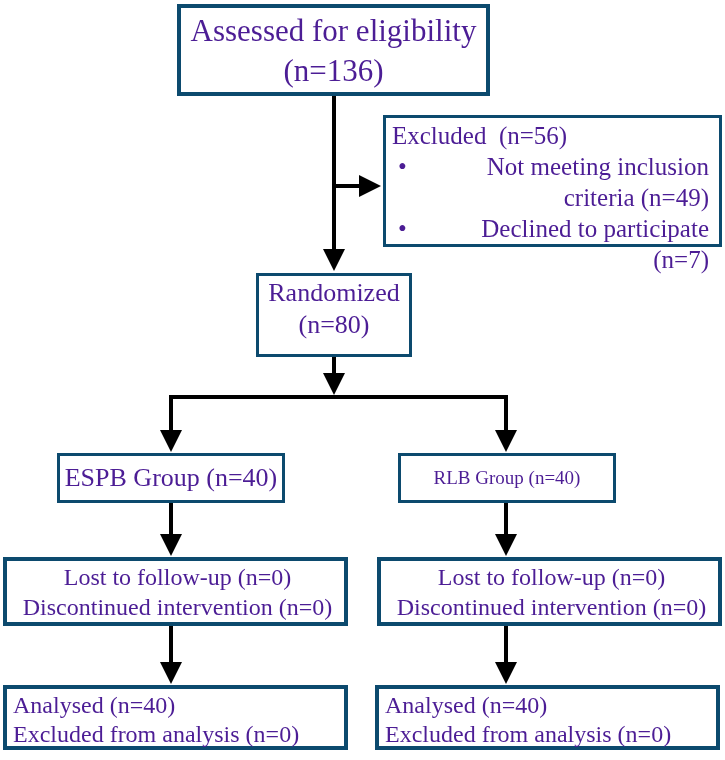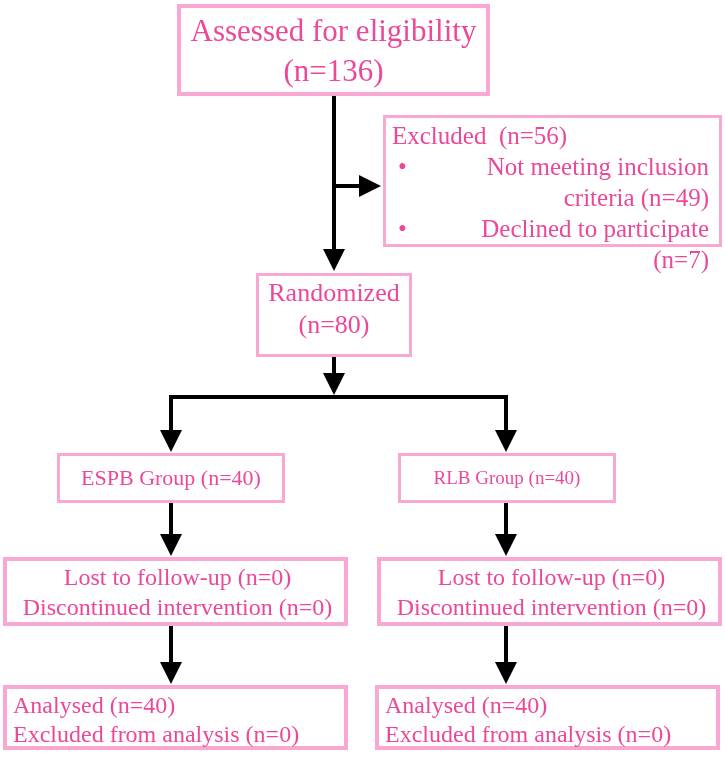--- a/index.html
+++ b/index.html
@@ -15,23 +15,23 @@
   .connectors {
     position: absolute;
     left: 0; top: 0;
     width: 725px; height: 760px;
   }
   .connectors line { stroke: #000000; stroke-width: 4; }
   .connectors polygon { fill: #000000; stroke: none; }
   .node {
     position: absolute;
     background: #ffffff;
-    border: 3px solid #f9a8d4;
+    border: 3px solid #0c4a6e;
     box-sizing: border-box;
-    color: #ec4899;
+    color: #4c1d95;
   }
   .node.thick { border-width: 4px; }
   .center { text-align: center; }
   .box-assessed {
     left: 177px; top: 4px; width: 313px; height: 92px;
     font-size: 31px; line-height: 40px; padding-top: 3px;
     border-width: 4px;
   }
   .box-excluded {
     left: 383px; top: 115px; width: 339px; height: 132px;
@@ -45,21 +45,21 @@
     padding-left: 6px;
     box-sizing: border-box;
   }
   .bullet-row .bullet-text { flex: 1 1 auto; padding-right: 4px; text-align: right; }
   .box-randomized {
     left: 256px; top: 273px; width: 156px; height: 84px;
     font-size: 26px; line-height: 32px; padding-top: 1px;
   }
   .box-espb {
     left: 57px; top: 453px; width: 228px; height: 50px;
-    font-size: 22px; line-height: 44px;
+    font-size: 26px; line-height: 44px;
   }
   .box-rlb {
     left: 398px; top: 453px; width: 218px; height: 50px;
     font-size: 19px; line-height: 44px;
   }
   .box-lost-left  { left: 3px;   top: 557px; width: 345px; height: 69px; }
   .box-lost-right { left: 377px; top: 557px; width: 345px; height: 69px; }
   .box-analysed-left  { left: 3px;   top: 685px; width: 345px; height: 65px; }
   .box-analysed-right { left: 375px; top: 685px; width: 345px; height: 65px; }
   .box-lost-left, .box-lost-right {

